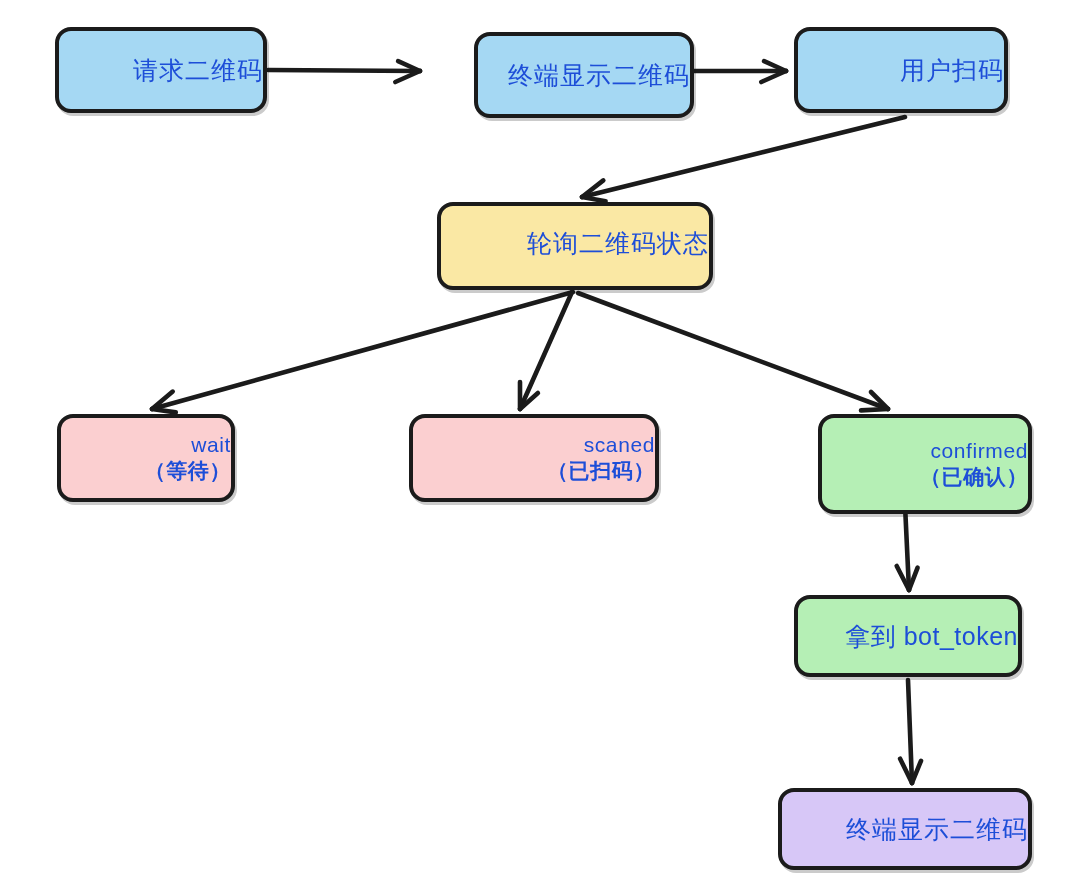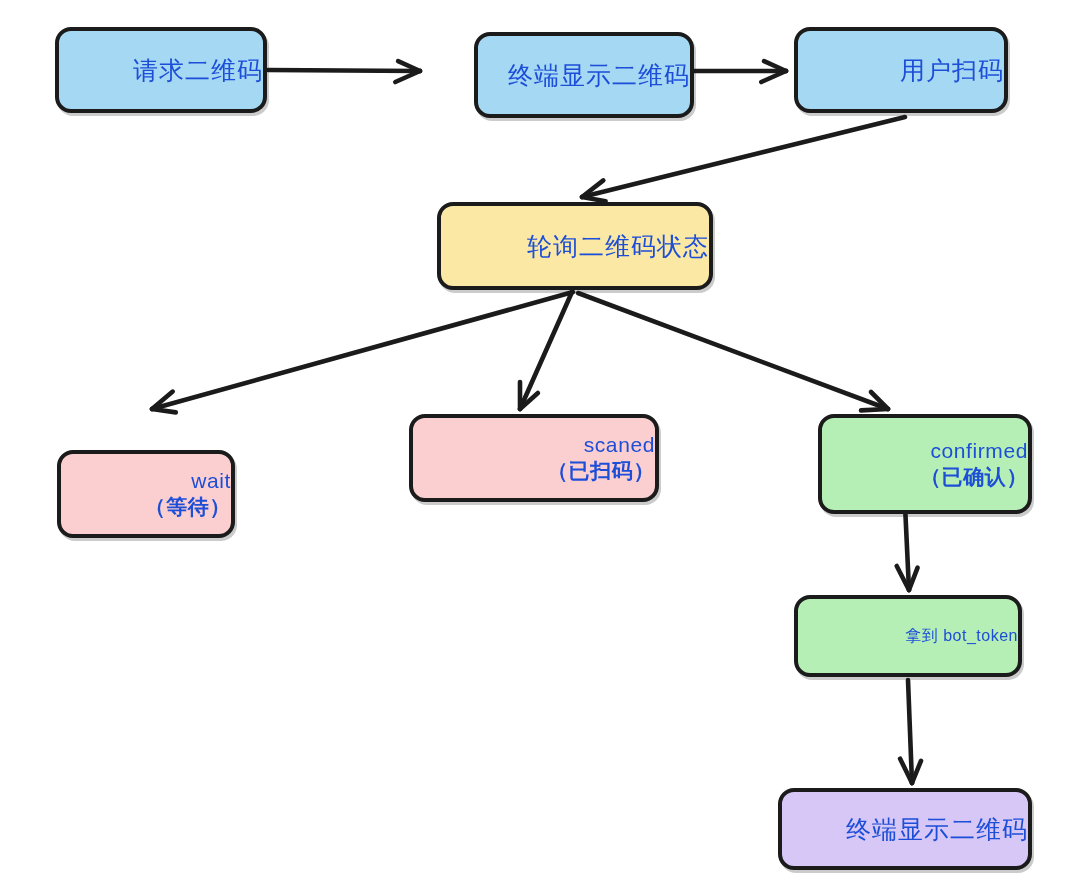--- a/index.html
+++ b/index.html
@@ -25,21 +25,21 @@
     color:#1d4ed8;
     line-height:1.22;
     box-shadow:2px 3px 0 rgba(20,20,20,0.22);
   }
   .node .line1{display:block;}
   .node .line2{display:block;}
 
   .n-cjk{font-size:25px;letter-spacing:1px;font-weight:400;}
   .n-state{font-size:21px;letter-spacing:0.6px;}
   .n-state .line2{font-size:21px;font-weight:bold;}
-  .n-token{font-size:16px;letter-spacing:0.5px;}
+  .n-token{font-size:25px;letter-spacing:0.5px;}
 </style>
 </head>
 <body>
 
 <div id="canvas">
   <svg class="edges" viewBox="0 0 1080 893" xmlns="http://www.w3.org/2000/svg">
       <path d="M268,70 L420,71" fill="none" stroke="#1b1b1b" stroke-width="4.6" stroke-linecap="round" stroke-linejoin="round"></path>
       <path d="M395.3,82.0 L420,71" fill="none" stroke="#1b1b1b" stroke-width="4.6" stroke-linecap="round" stroke-linejoin="round"></path>
       <path d="M398.1,61.2 L420,71" fill="none" stroke="#1b1b1b" stroke-width="4.6" stroke-linecap="round" stroke-linejoin="round"></path>
       <path d="M674,71 L786,71" fill="none" stroke="#1b1b1b" stroke-width="4.6" stroke-linecap="round" stroke-linejoin="round"></path>
@@ -67,24 +67,24 @@
   <div id="node-layer">
       <div class="node n-cjk" style="left: 55px; top: 27px; width: 212px; height: 86px; background: rgb(165, 216, 243);">
         <span class="line1">请求二维码</span>
       </div>
       <div class="node n-cjk" style="left: 430px; top: 32px; width: 220px; height: 86px; background: rgb(165, 216, 243); margin-left: 44px;">
         <span class="line1">终端显示二维码</span>
       </div>
       <div class="node n-cjk" style="left: 794px; top: 27px; width: 214px; height: 86px; background: rgb(165, 216, 243);">
         <span class="line1">用户扫码</span>
       </div>
-      <div class="node n-cjk" style="left: 437px; top: 202px; width: 276px; height: 88px; background: rgb(250, 232, 164);">
+      <div class="node n-cjk" style="left: 437px; top: 202px; width: 276px; height: 88px; background: rgb(250, 232, 164); font-family: Liberation Mono, monospace;">
         <span class="line1">轮询二维码状态</span>
       </div>
-      <div class="node n-state" style="left: 57px; top: 414px; width: 178px; height: 88px; background: rgb(251, 207, 208); margin-top: 36px;">
+      <div class="node n-state" style="left: 57px; top: 414px; width: 178px; height: 88px; background: rgb(251, 207, 208);">
         <span class="line1">wait</span>
         <span class="line2">（等待）</span>
       </div>
       <div class="node n-state" style="left: 409px; top: 414px; width: 250px; height: 88px; background: rgb(251, 207, 208);">
         <span class="line1">scaned</span>
         <span class="line2">（已扫码）</span>
       </div>
       <div class="node n-state" style="left: 818px; top: 414px; width: 214px; height: 100px; background: rgb(181, 239, 181);">
         <span class="line1">confirmed</span>
         <span class="line2">（已确认）</span>

